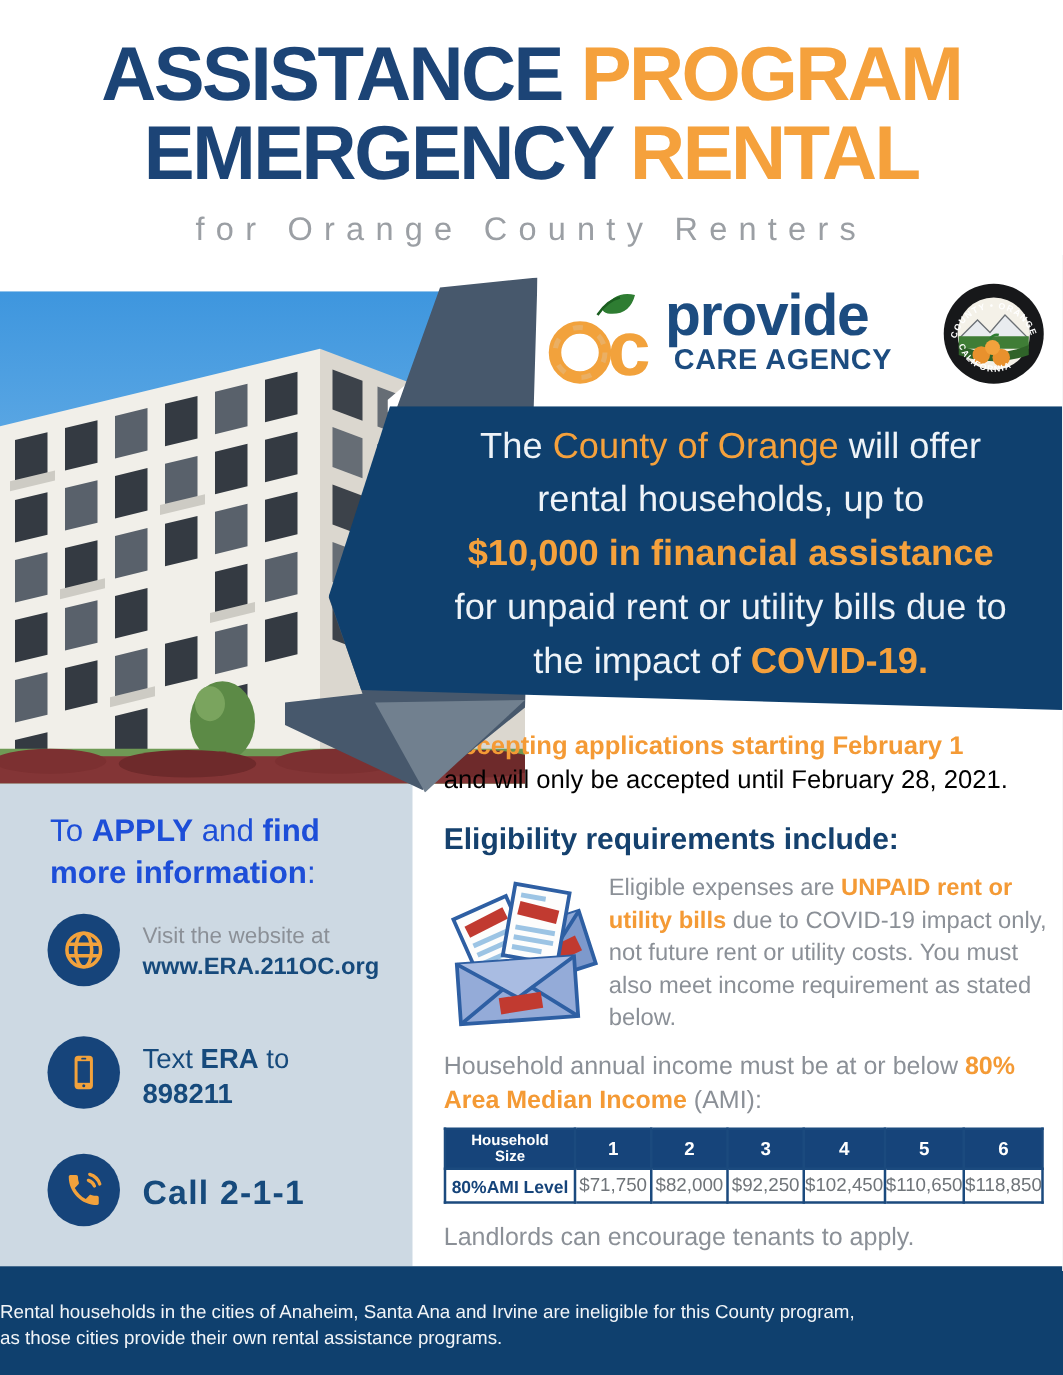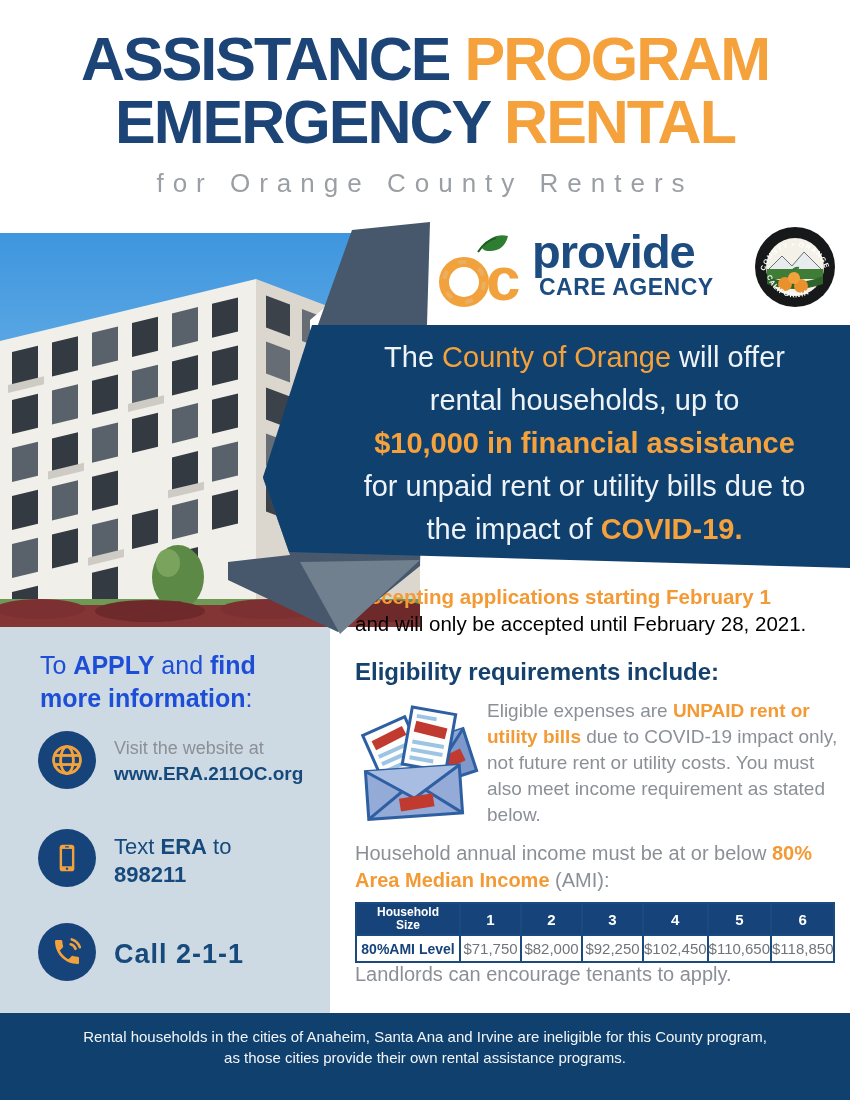--- a/index.html
+++ b/index.html
@@ -58,25 +58,25 @@
   .elig-text { width:352px; margin-left:6px; margin-top:4px; font-size:19px; line-height:26px; color:#8b9097; }
   .orange-bold { color:#f49a35; font-weight:800; }
   .income-p { margin-top:12px; width:500px; font-size:20px; line-height:27px; color:#8b9097; }
   .ami-table { margin-top:8px; border-collapse:collapse; }
   .ami-table th, .ami-table td { border:2px solid #1b4a7e; text-align:center; }
   .ami-table th { background:#16447a; color:#ffffff; }
   .th-label { width:104px; font-size:12px; line-height:13px; font-weight:700; padding:2px 8px; }
   .th-num { width:61px; font-size:15px; font-weight:700; height:30px; }
   .td-label { font-size:14px; font-weight:800; color:#16447a; height:27px; }
   .td-val { font-size:15px; color:#70757a; }
-  .landlords { font-size:20px; color:#8b9097; }
+  .landlords { margin-top:16px; font-size:20px; color:#8b9097; }
 
   
   .footer { position:absolute; left:0; top:1013px; width:850px; height:87px; background:#0f406e; z-index:2;
-    text-align:center; padding-top:13px; }
+    text-align:left; padding-top:26px; }
   .footer div { color:#f2f5f8; font-size:15px; line-height:21px; }
 </style>
 </head>
 <body>
 
 <div id="flyer">
 
   <div class="header-block">
     <div class="title-line"><span>ASSISTANCE</span><span> </span><span class="accent">PROGRAM</span></div>
     <div class="title-line"><span>EMERGENCY</span><span> </span><span class="accent">RENTAL</span></div>

